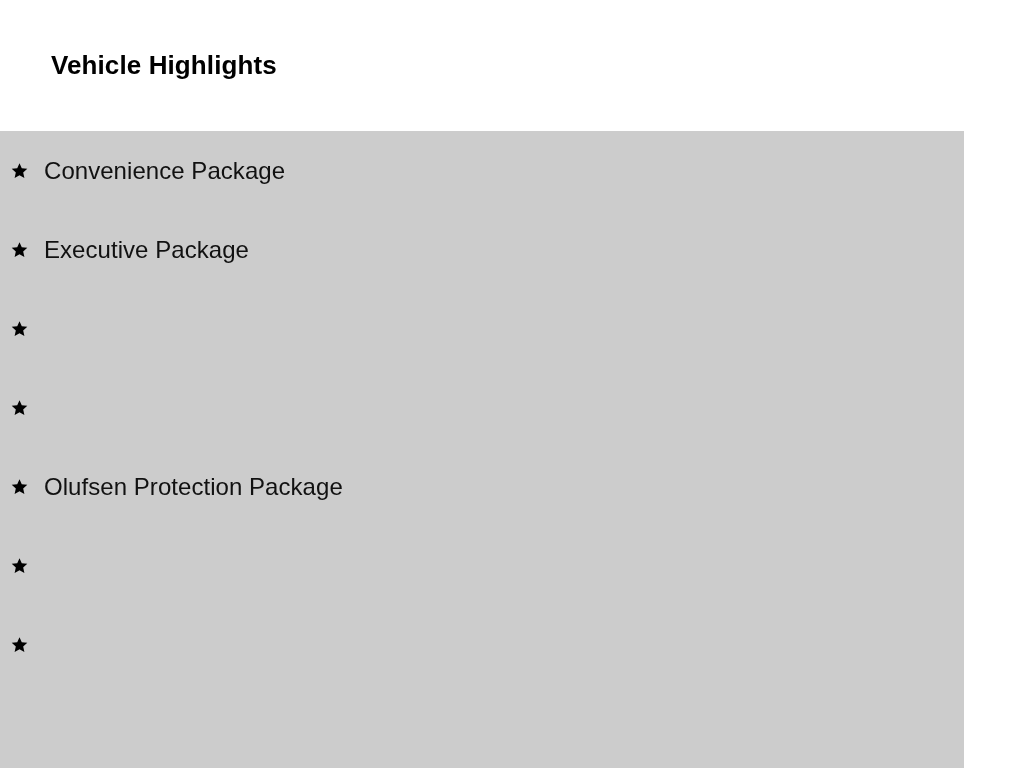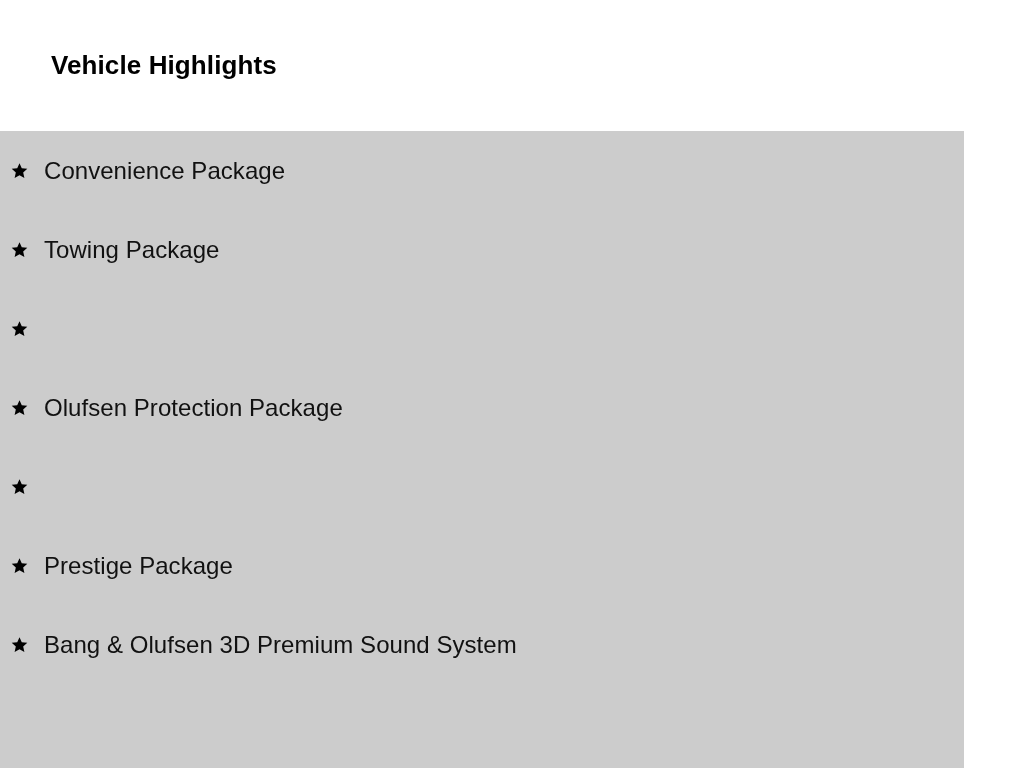--- a/index.html
+++ b/index.html
@@ -126,28 +126,35 @@
 
       <li class="highlight-item">
         <span class="star-icon">
           <svg viewBox="0 0 24 24" aria-hidden="true">
             <polygon fill="currentColor" points="12,1.6 15.2,8.8 23,9.6 17.2,14.9 18.9,22.6 12,18.6 5.1,22.6 6.8,14.9 1,9.6 8.8,8.8"></polygon>
           </svg>
         </span>
         <span class="highlight-label">Convenience Package</span>
       </li>
 
+      <li class="highlight-item">
+        <span class="star-icon">
+          <svg viewBox="0 0 24 24" aria-hidden="true">
+            <polygon fill="currentColor" points="12,1.6 15.2,8.8 23,9.6 17.2,14.9 18.9,22.6 12,18.6 5.1,22.6 6.8,14.9 1,9.6 8.8,8.8"></polygon>
+          </svg>
+        </span>
+        <span class="highlight-label">Executive Package</span>
+      </li>
 
       <li class="highlight-item">
         <span class="star-icon">
           <svg viewBox="0 0 24 24" aria-hidden="true">
             <polygon fill="currentColor" points="12,1.6 15.2,8.8 23,9.6 17.2,14.9 18.9,22.6 12,18.6 5.1,22.6 6.8,14.9 1,9.6 8.8,8.8"></polygon>
           </svg>
         </span>
-        <span class="highlight-label">Towing Package</span>
       </li>
 
       <li class="highlight-item">
         <span class="star-icon">
           <svg viewBox="0 0 24 24" aria-hidden="true">
             <polygon fill="currentColor" points="12,1.6 15.2,8.8 23,9.6 17.2,14.9 18.9,22.6 12,18.6 5.1,22.6 6.8,14.9 1,9.6 8.8,8.8"></polygon>
           </svg>
         </span>
       </li>
 
@@ -167,28 +174,19 @@
           </svg>
         </span>
       </li>
 
       <li class="highlight-item">
         <span class="star-icon">
           <svg viewBox="0 0 24 24" aria-hidden="true">
             <polygon fill="currentColor" points="12,1.6 15.2,8.8 23,9.6 17.2,14.9 18.9,22.6 12,18.6 5.1,22.6 6.8,14.9 1,9.6 8.8,8.8"></polygon>
           </svg>
         </span>
-        <span class="highlight-label">Prestige Package</span>
       </li>
 
-      <li class="highlight-item">
-        <span class="star-icon">
-          <svg viewBox="0 0 24 24" aria-hidden="true">
-            <polygon fill="currentColor" points="12,1.6 15.2,8.8 23,9.6 17.2,14.9 18.9,22.6 12,18.6 5.1,22.6 6.8,14.9 1,9.6 8.8,8.8"></polygon>
-          </svg>
-        </span>
-        <span class="highlight-label">Bang &amp; Olufsen 3D Premium Sound System</span>
-      </li>
 
     </ul>
   </div>
 
 </div>
 
 </body></html>

